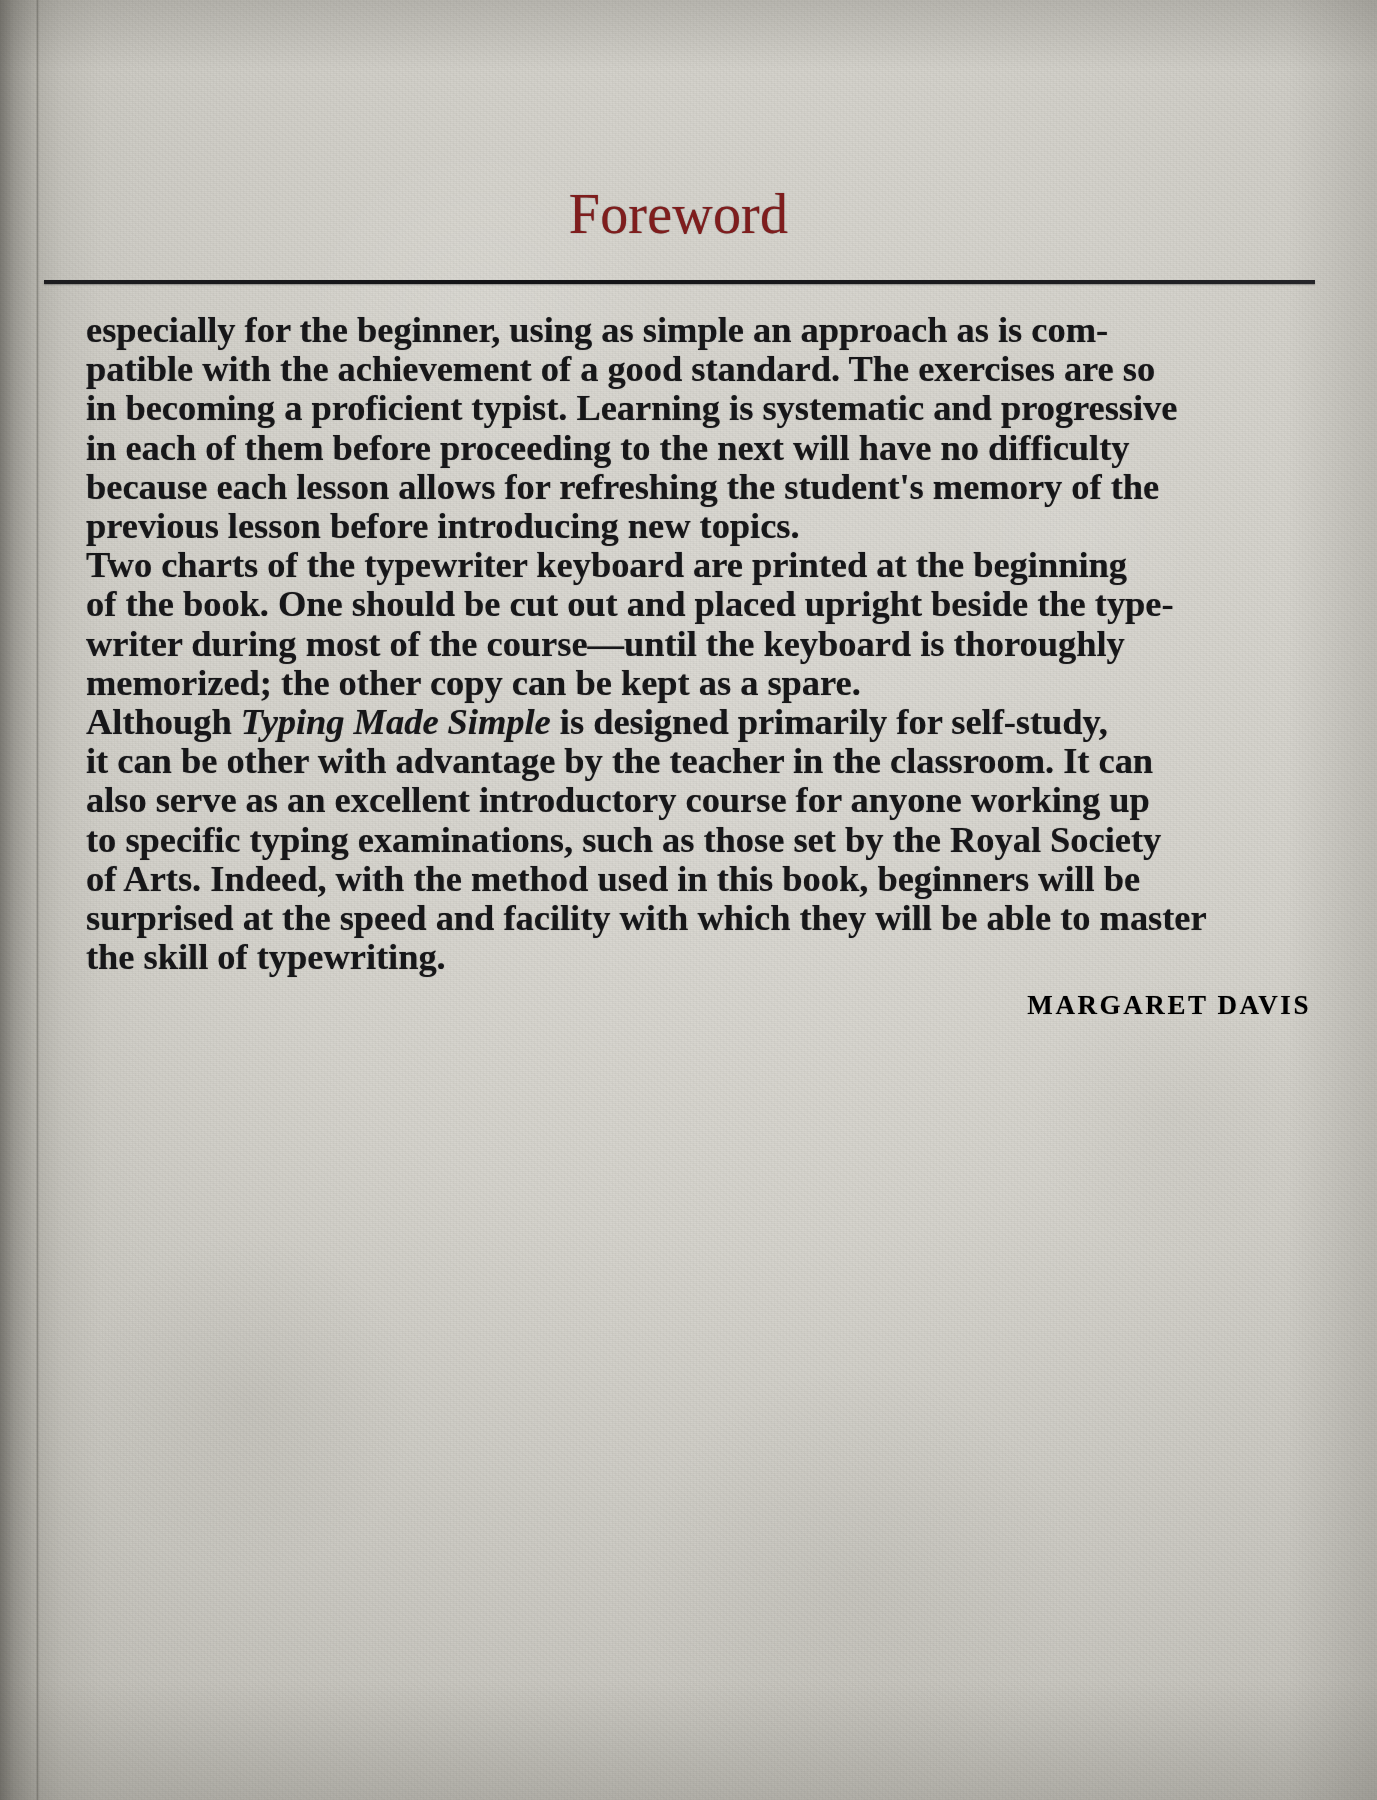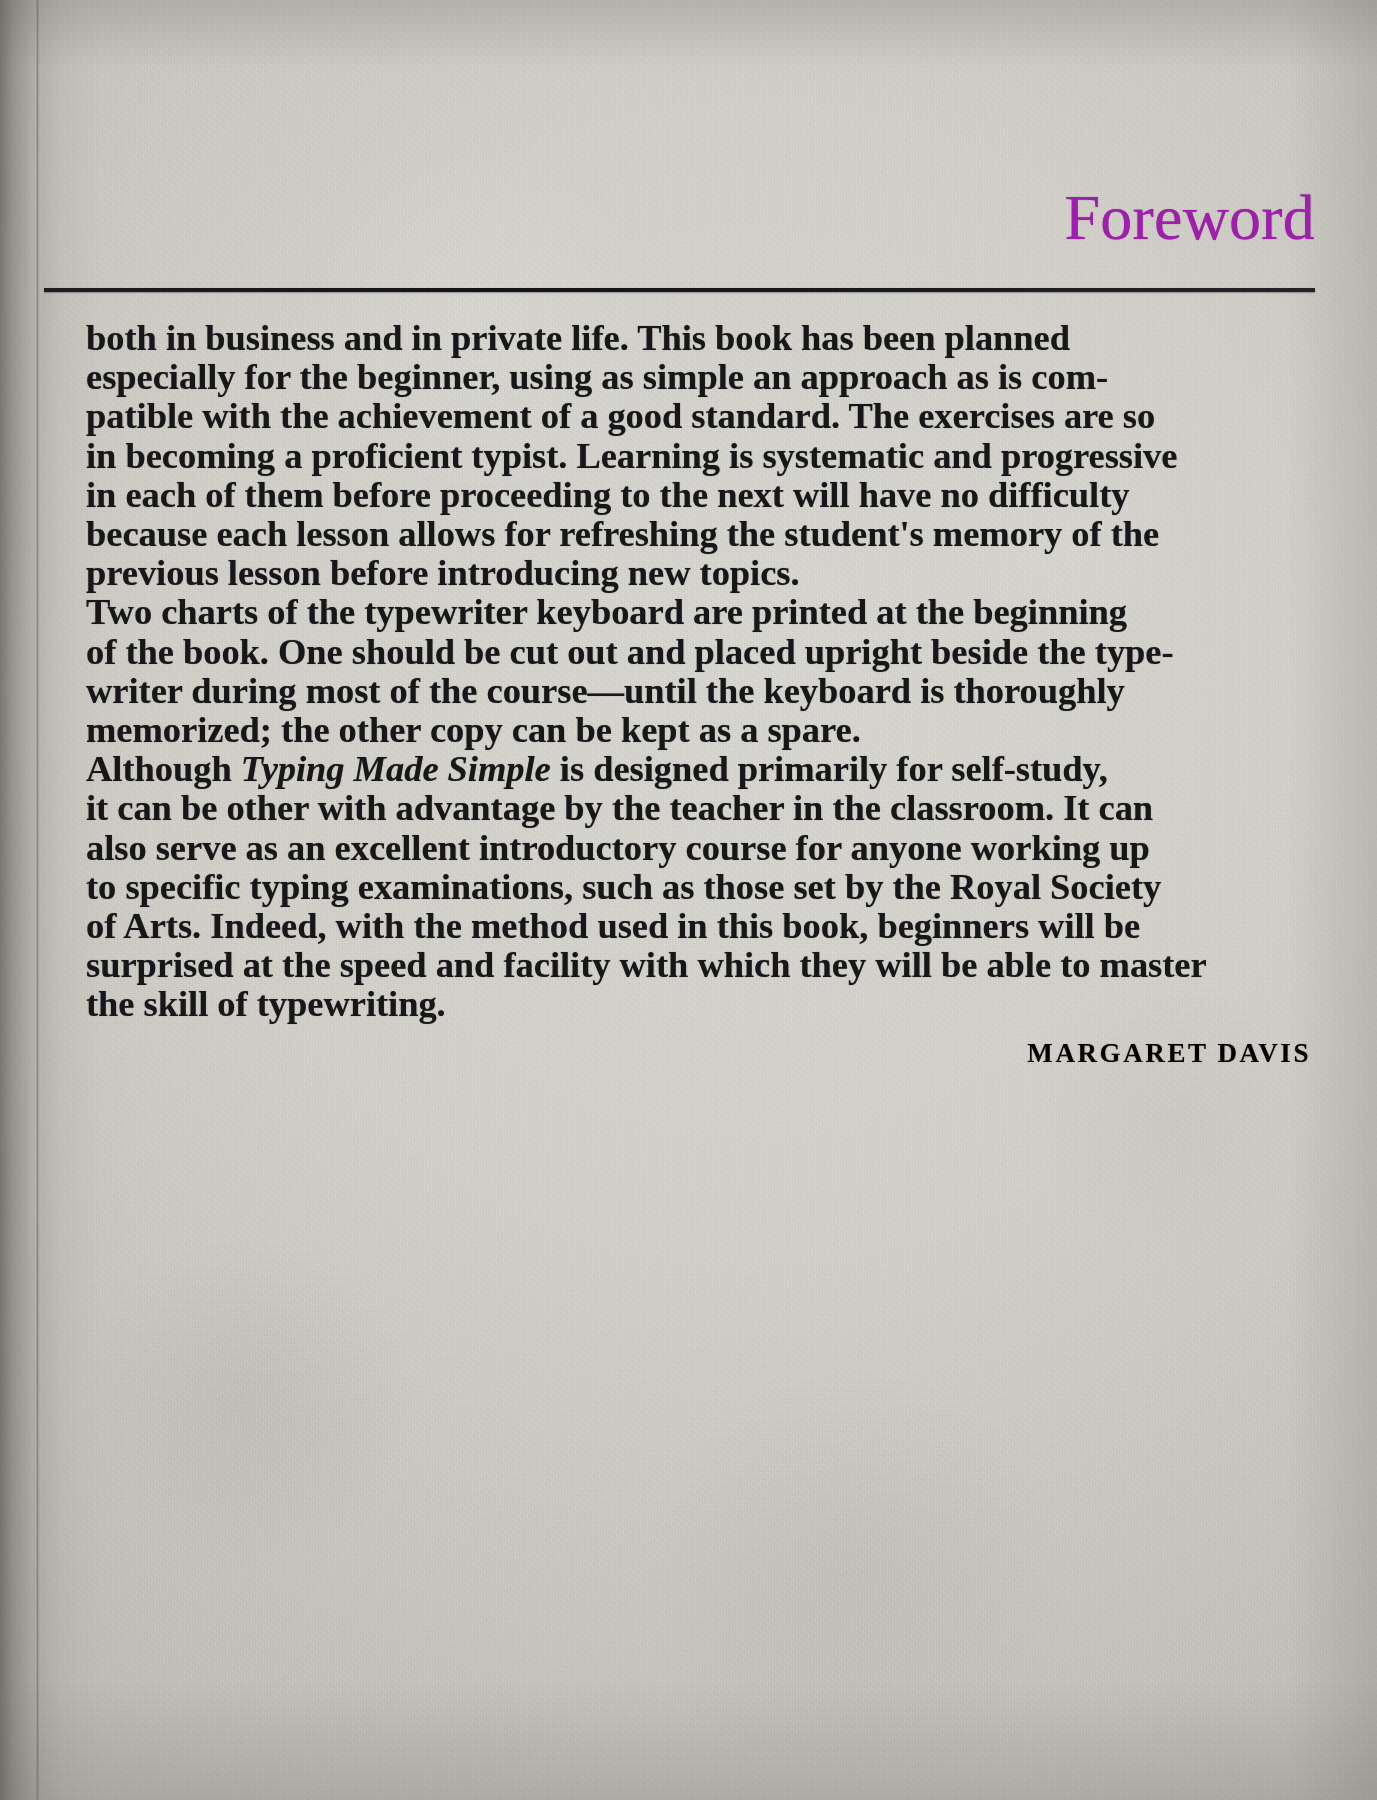--- a/index.html
+++ b/index.html
@@ -88,24 +88,24 @@
 
   
   .content {
     position: absolute;
     left: 42px;
     right: 48px;
     top: 0;
   }
 
   .page-title {
-    text-align: right;
-    font-size: 64px;
+    text-align: center;
+    font-size: 56px;
     line-height: 1.0;
-    color: #a21caf;
+    color: #7f1d1d;
     padding-top: 186px;
     padding-right: 14px;
     letter-spacing: 0.2px;
     text-shadow: 0 0 1.1px rgba(20,20,22,0.55);
   }
 
   .title-rule {
     margin-top: 38px;
     margin-left: 2px;
     margin-right: 14px;
@@ -199,21 +199,20 @@
 
   <div class="content">
 
     <div class="page-title">Foreword</div>
 
     <div class="title-rule"></div>
 
     <div class="body-text">
 
       <p>
-        <span class="ln">both in business and in private life. This book has been planned</span>
         <span class="ln">especially for the beginner, using as simple an approach as is com-</span>
         <span class="ln">patible with the achievement of a good standard. The exercises are so</span>
         <span class="ln">in becoming a proficient typist. Learning is systematic and progressive</span>
         <span class="ln">in each of them before proceeding to the next will have no difficulty</span>
         <span class="ln">because each lesson allows for refreshing the student's memory of the</span>
         <span class="ln last">previous lesson before introducing new topics.</span>
       </p>
 
       <p>
         <span class="ln indent">Two charts of the typewriter keyboard are printed at the beginning</span>

